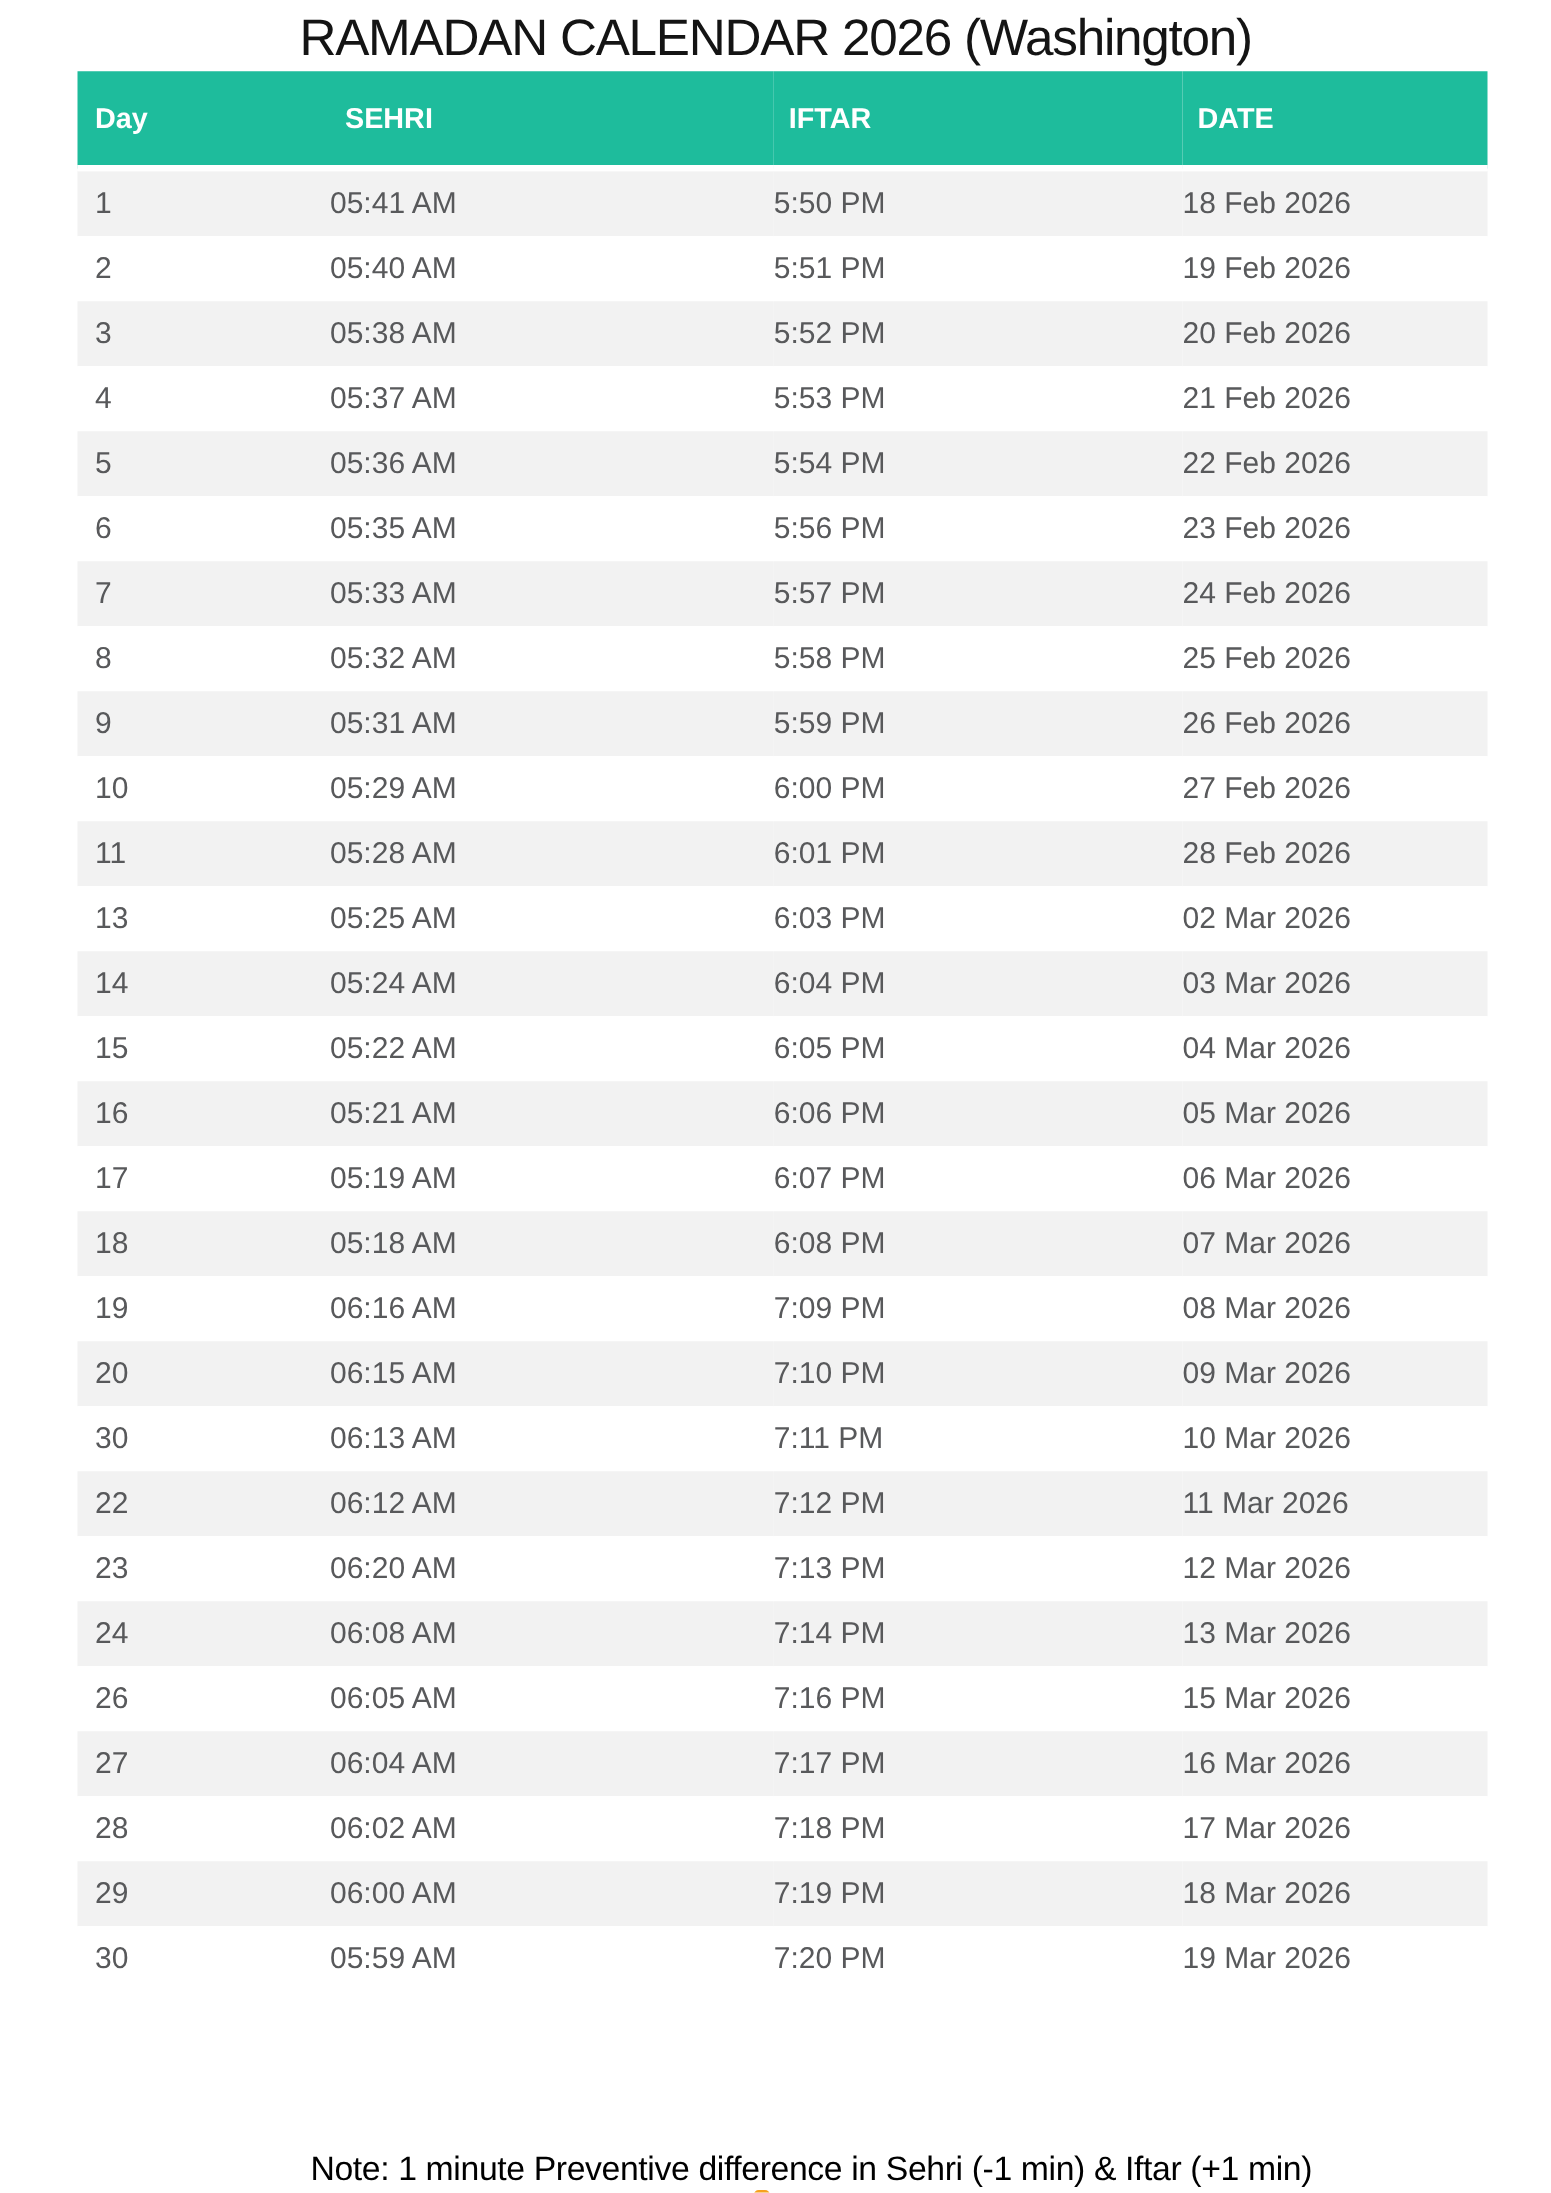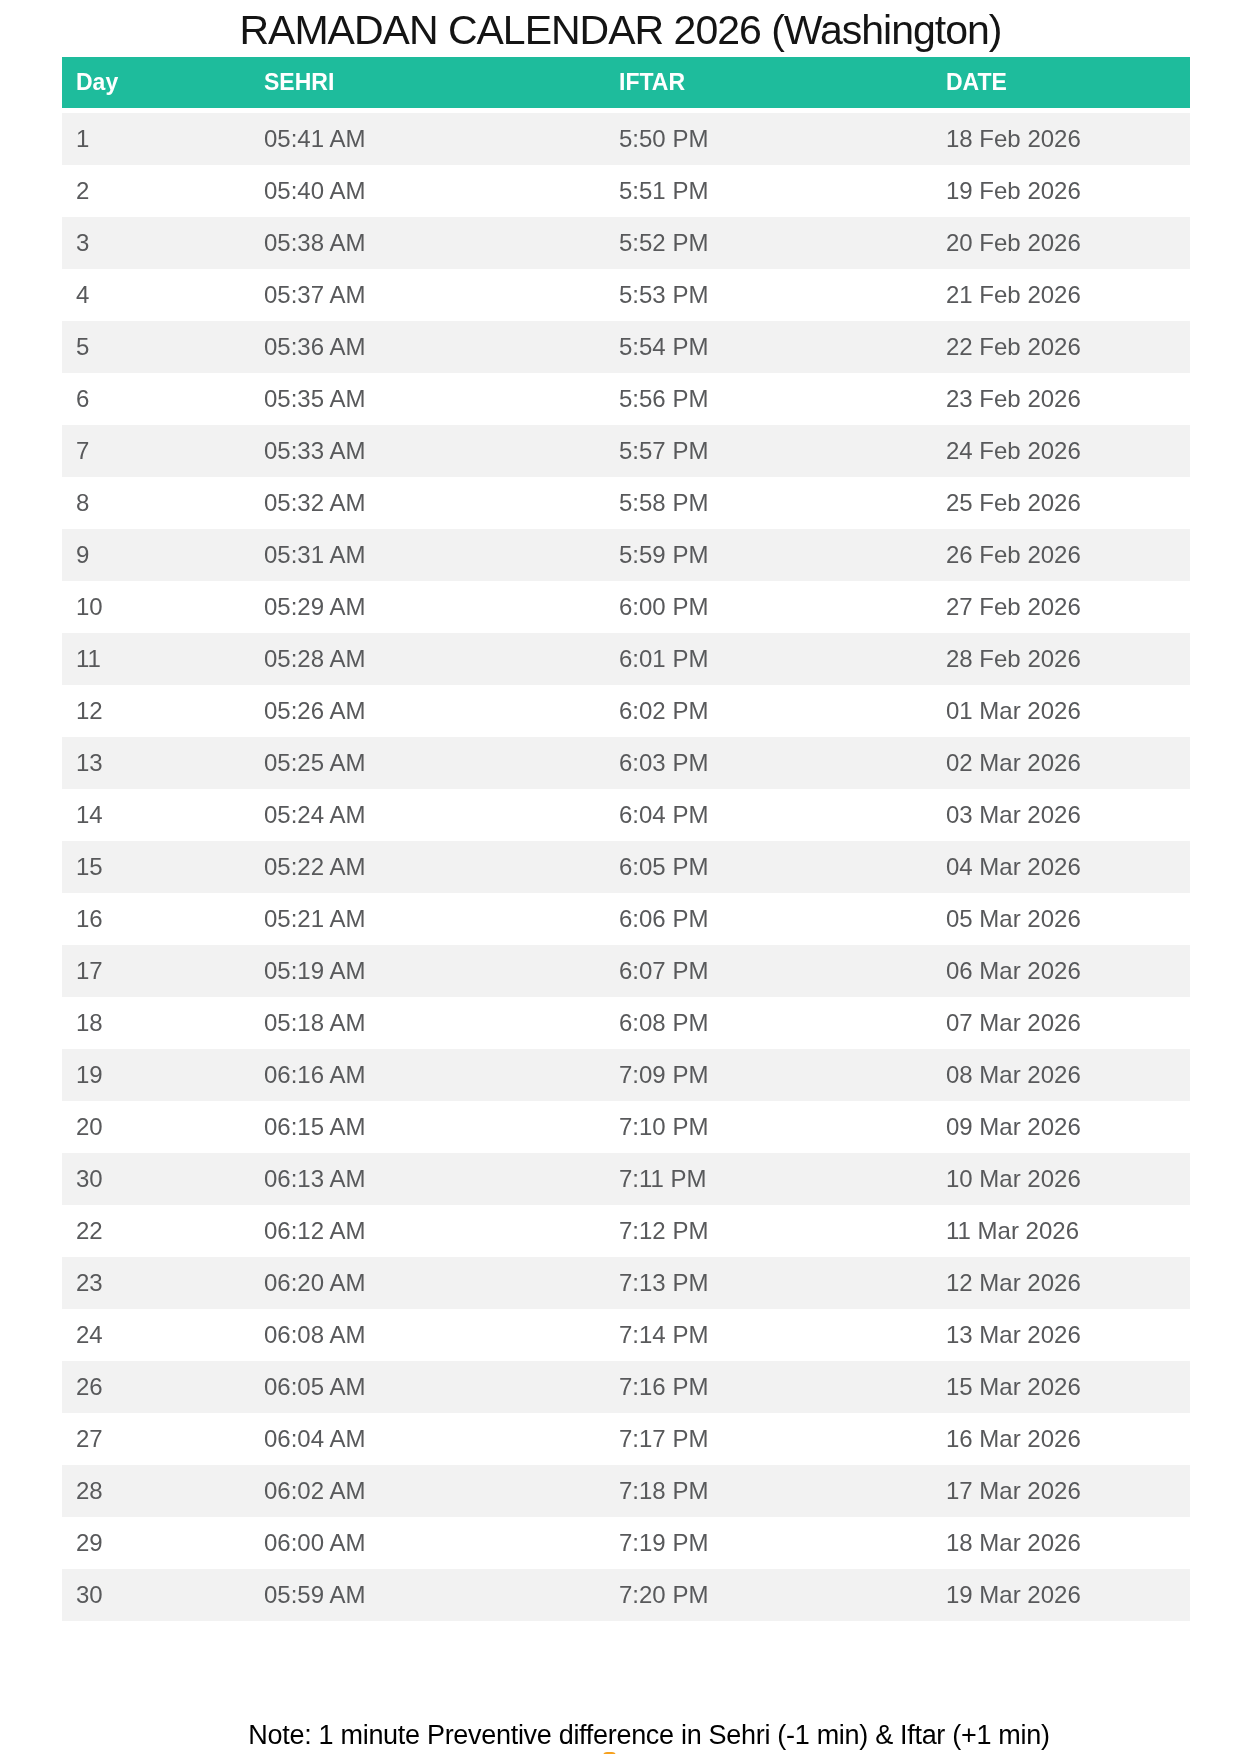--- a/index.html
+++ b/index.html
@@ -31,21 +31,21 @@
   col.c-sehri { width: 355px; }
   col.c-iftar { width: 327px; }
   col.c-date  { width: 244px; }
   thead th {
     background: #1ebc9c;
     color: #ffffff;
     font-size: 23px;
     font-weight: bold;
     text-align: left;
     height: 51px;
-    padding: 0;
+    padding: 12px;
     border-bottom: 5px solid #ffffff;
   }
   th.first, td.first { padding-left: 14px; }
   tbody td {
     font-size: 24px;
     font-weight: normal;
     color: #58595b;
     text-align: left;
     height: 52px;
     padding: 0;
@@ -190,26 +190,20 @@
     <td class="first">10</td>
     <td>05:29 AM</td>
     <td>6:00 PM</td>
     <td>27 Feb 2026</td>
   </tr>
       <tr>
     <td class="first">11</td>
     <td>05:28 AM</td>
     <td>6:01 PM</td>
     <td>28 Feb 2026</td>
-  </tr>
-      <tr>
-    <td class="first">12</td>
-    <td>05:26 AM</td>
-    <td>6:02 PM</td>
-    <td>01 Mar 2026</td>
   </tr>
       <tr>
     <td class="first">13</td>
     <td>05:25 AM</td>
     <td>6:03 PM</td>
     <td>02 Mar 2026</td>
   </tr>
       <tr>
     <td class="first">14</td>
     <td>05:24 AM</td>

